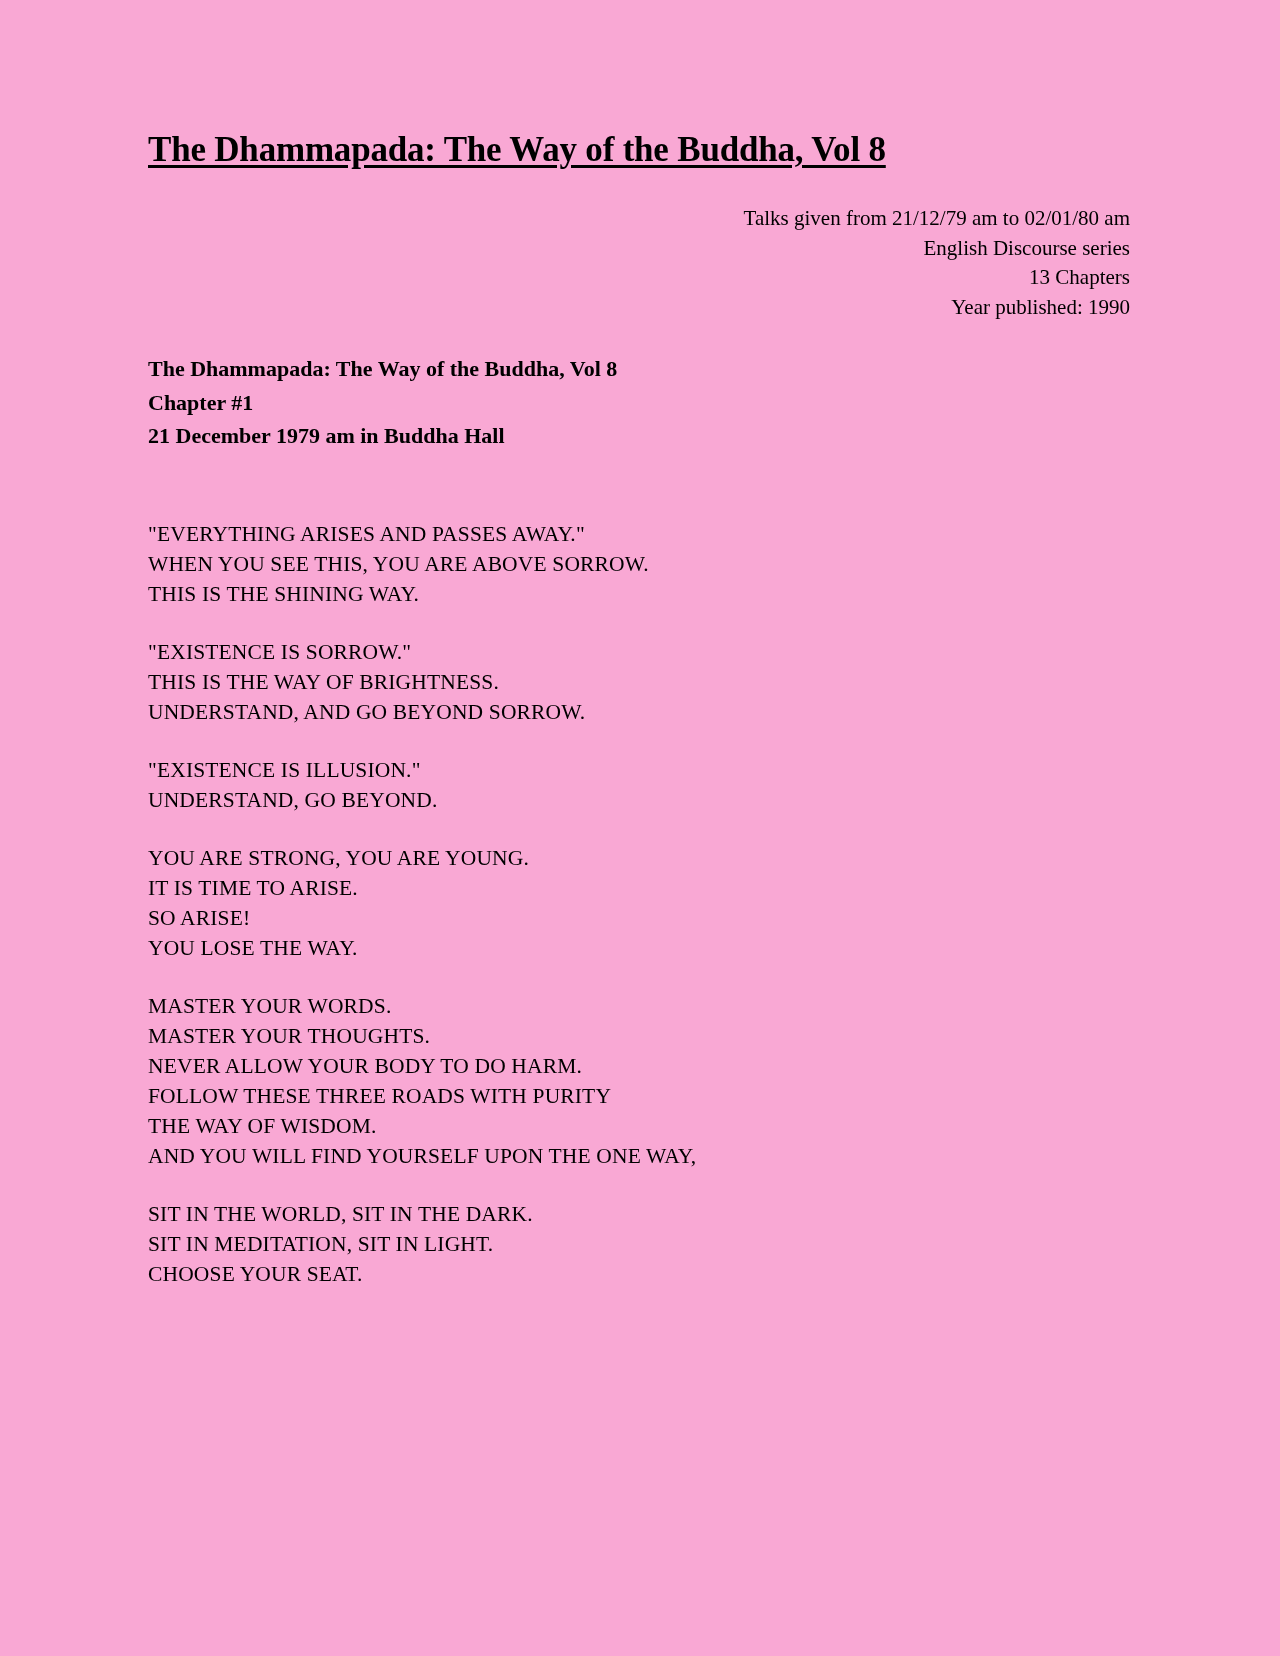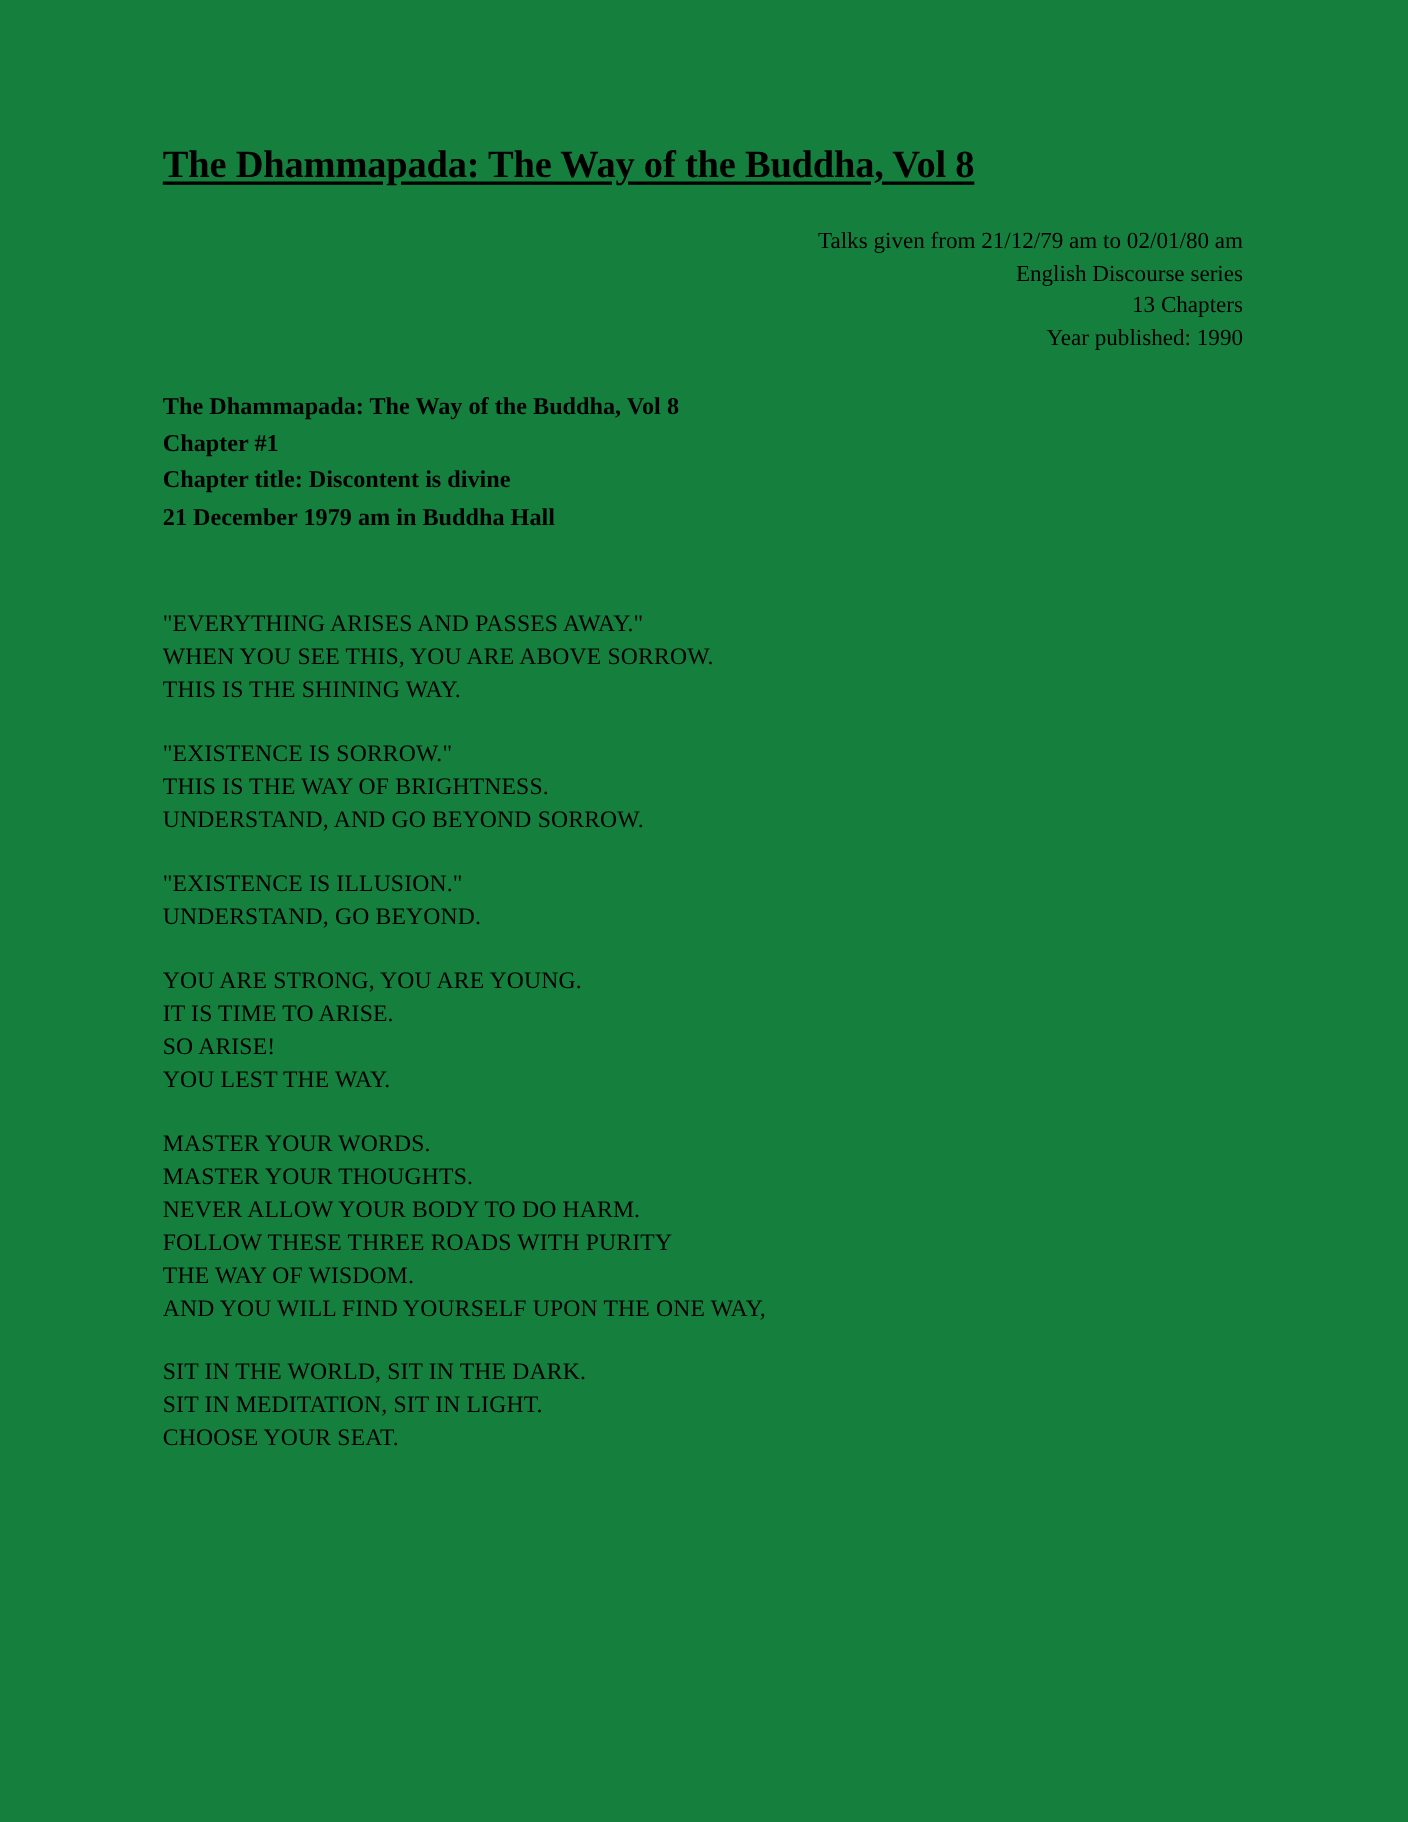--- a/index.html
+++ b/index.html
@@ -13,21 +13,21 @@
     font-family: "Liberation Serif", serif;
     color: #000000;
     -webkit-font-smoothing: antialiased;
   }
   .page {
     position: relative;
     width: 1280px;
     height: 1656px;
     box-sizing: border-box;
     padding: 130px 150px 0 148px;
-    background: #15803d;
+    background: #f9a8d4;
   }
   .doc-title {
     font-size: 35px;
     font-weight: bold;
     letter-spacing: -0.2px;
     text-decoration: underline;
     text-underline-offset: 4px;
     margin: 0 0 34px 0;
     line-height: 1.15;
     white-space: nowrap;
@@ -73,21 +73,20 @@
   <div class="meta-block">
     <div>Talks given from 21/12/79 am to 02/01/80 am</div>
     <div>English Discourse series</div>
     <div>13 Chapters</div>
     <div>Year published: 1990</div>
   </div>
 
   <div class="chapter-block">
     <div>The Dhammapada: The Way of the Buddha, Vol 8</div>
     <div>Chapter #1</div>
-    <div>Chapter title: Discontent is divine</div>
     <div>21 December 1979 am in Buddha Hall</div>
   </div>
 
   <div class="verse">
     <div>"EVERYTHING ARISES AND PASSES AWAY."</div>
     <div>WHEN YOU SEE THIS, YOU ARE ABOVE SORROW.</div>
     <div>THIS IS THE SHINING WAY.</div>
   </div>
 
   <div class="verse">
@@ -98,21 +97,21 @@
 
   <div class="verse">
     <div>"EXISTENCE IS ILLUSION."</div>
     <div>UNDERSTAND, GO BEYOND.</div>
   </div>
 
   <div class="verse">
     <div>YOU ARE STRONG, YOU ARE YOUNG.</div>
     <div>IT IS TIME TO ARISE.</div>
     <div>SO ARISE!</div>
-    <div>YOU LEST THE WAY.</div>
+    <div>YOU LOSE THE WAY.</div>
   </div>
 
   <div class="verse">
     <div>MASTER YOUR WORDS.</div>
     <div>MASTER YOUR THOUGHTS.</div>
     <div>NEVER ALLOW YOUR BODY TO DO HARM.</div>
     <div>FOLLOW THESE THREE ROADS WITH PURITY</div>
     <div>THE WAY OF WISDOM.</div>
     <div>AND YOU WILL FIND YOURSELF UPON THE ONE WAY,</div>
   </div>

